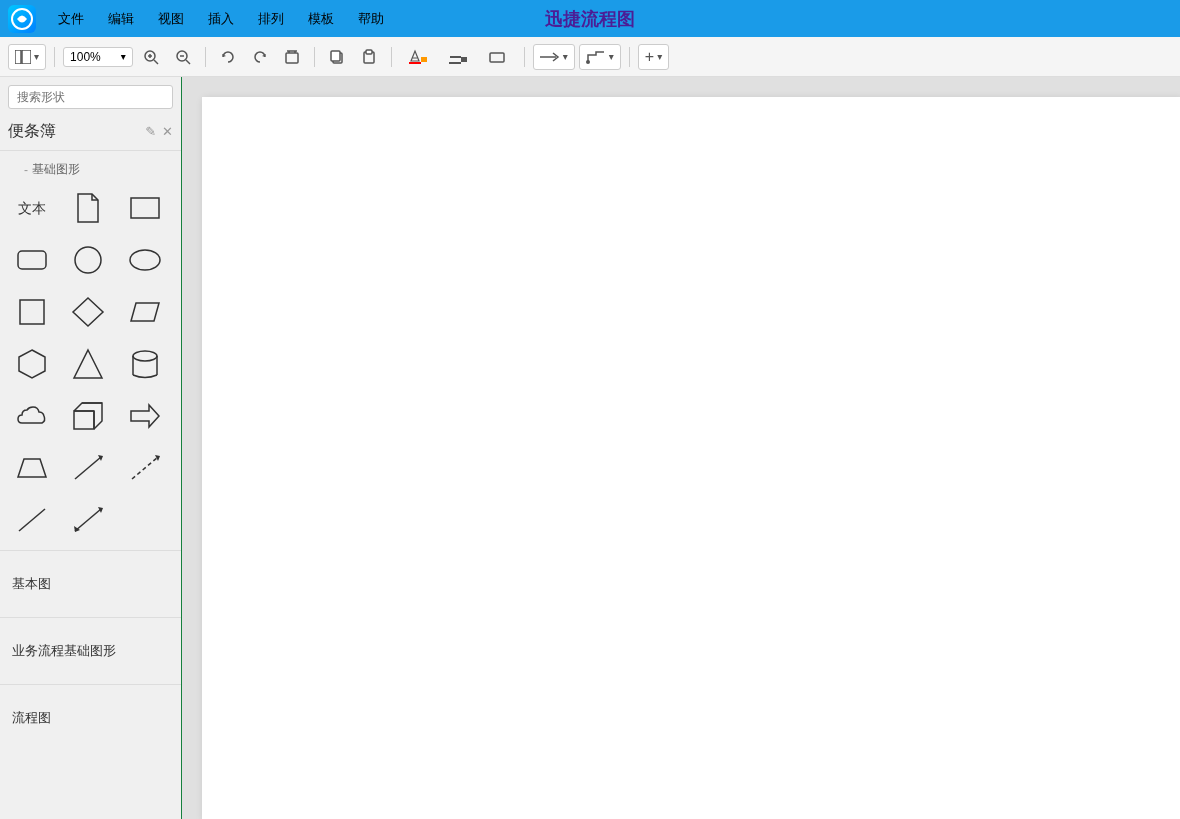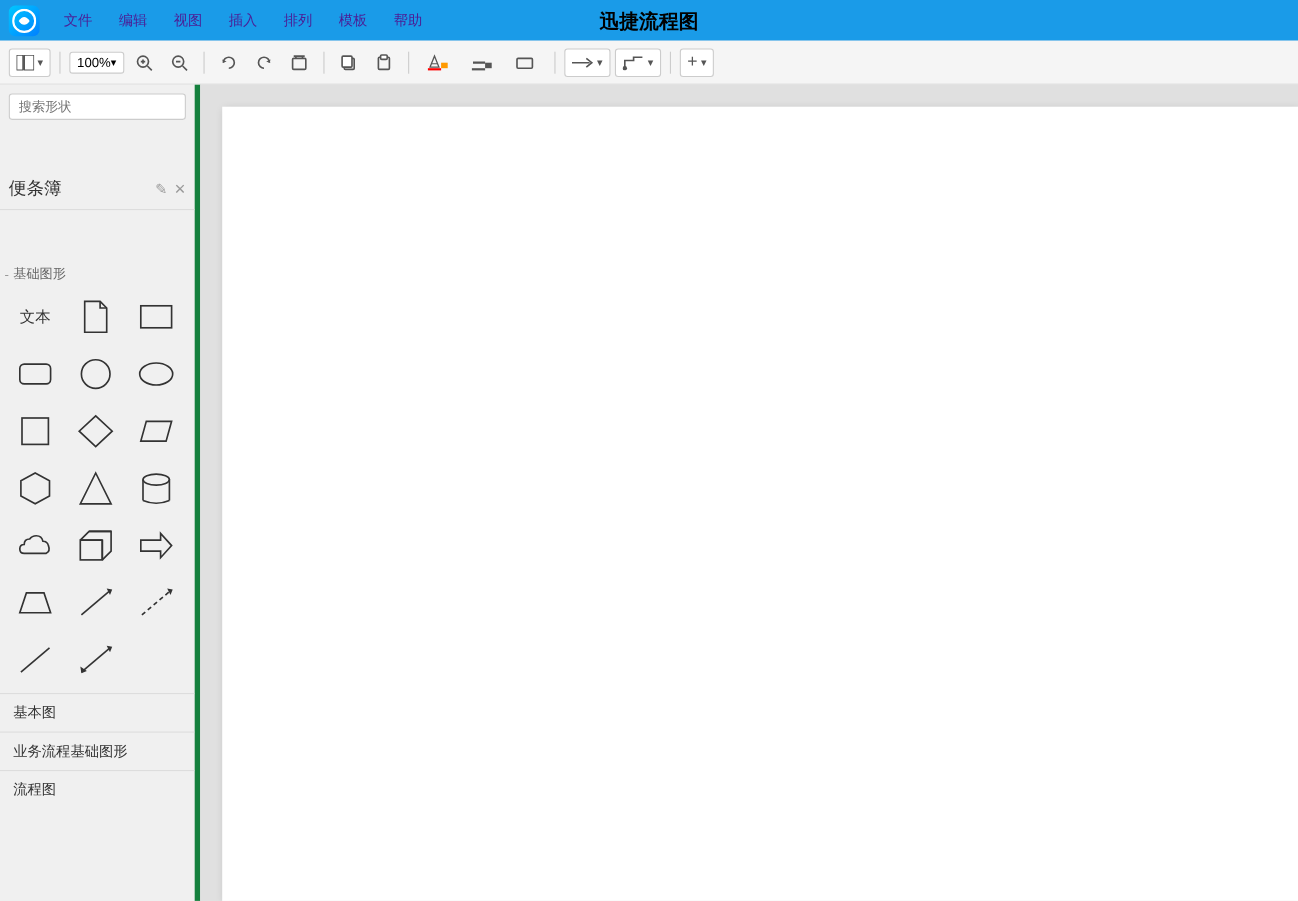--- a/index.html
+++ b/index.html
@@ -30,27 +30,27 @@
     }
     .menu-items {
       display: flex;
       gap: 4px;
       flex: 1;
     }
     .menu-item {
       padding: 4px 10px;
       cursor: pointer;
       border-radius: 3px;
-      color: #4c1d95;
+      color: #000000;
       font-size: 13px;
     }
     .app-title {
       font-size: 18px;
       font-weight: bold;
-      color: #000000;
+      color: #4c1d95;
       position: absolute;
       left: 50%;
       transform: translateX(-50%);
     }
 
     
     .toolbar {
       background: #f5f5f5;
       height: 40px;
       display: flex;
@@ -75,21 +75,21 @@
     .toolbar-separator { width: 1px; height: 20px; background: #ccc; margin: 0 4px; }
     .zoom-select {
       display: flex;
       align-items: center;
       border: 1px solid #ccc;
       border-radius: 3px;
       padding: 2px 6px;
       font-size: 12px;
       background: white;
       cursor: pointer;
-      gap: 0;
+      gap: 20px;
     }
     .toolbar-btn-with-arrow {
       display: flex;
       align-items: center;
       border: 1px solid #ccc;
       border-radius: 3px;
       background: white;
       height: 26px;
       padding: 0 6px;
       cursor: pointer;
@@ -101,26 +101,25 @@
     
     .main-layout {
       display: flex;
       height: calc(819px - 37px - 40px);
     }
 
     
     .sidebar {
       width: 182px;
       background: #f0f0f0;
-      border-right: 5px solid #15803d;
+      border-right: 1px solid #15803d;
       display: flex;
       flex-direction: column;
       overflow: hidden;
       flex-shrink: 0;
-      gap: 40px;
     }
 
     .search-box {
       display: flex;
       align-items: center;
       margin: 8px;
       background: white;
       border: 1px solid #ccc;
       border-radius: 3px;
       padding: 4px 8px;
@@ -166,21 +165,21 @@
       font-size: 12px;
       margin: 4px 0;
     }
 
     .shapes-panel {
       flex: 1;
       overflow-y: auto;
       padding: 4px 0;
     }
     .section-header {
-      padding: 6px 4px 4px;
+      padding: 6px 24px 4px;
       font-size: 12px;
       color: #666;
       display: flex;
       align-items: center;
       gap: 4px;
     }
     .section-header::before {
       content: '-';
       color: #999;
     }
@@ -202,21 +201,21 @@
     }
     .shape-item svg {
       width: 36px;
       height: 34px;
     }
 
     .category-list {
       padding: 4px 0;
     }
     .category-item {
-      padding: 8px 12px;
+      padding: 24px 12px;
       font-size: 13px;
       color: #333;
       cursor: pointer;
       border-top: 1px solid #ddd;
     }
 
     
     .canvas-container {
       flex: 1;
       position: relative;

